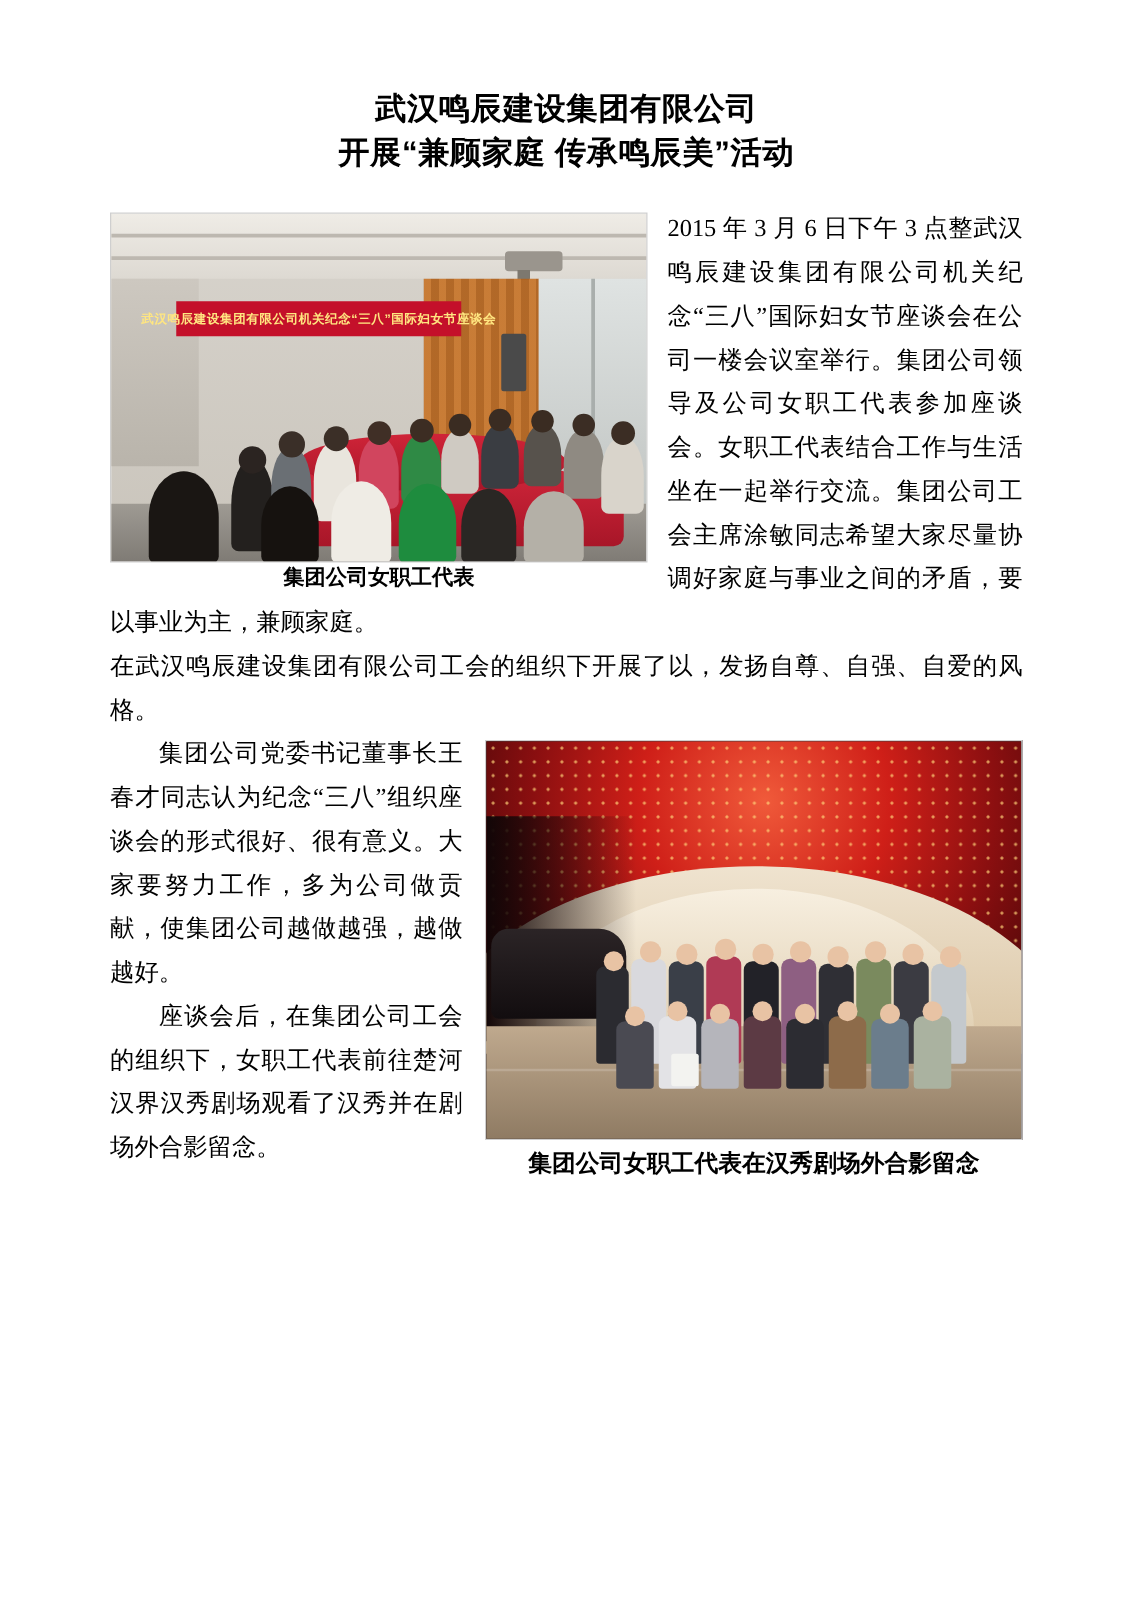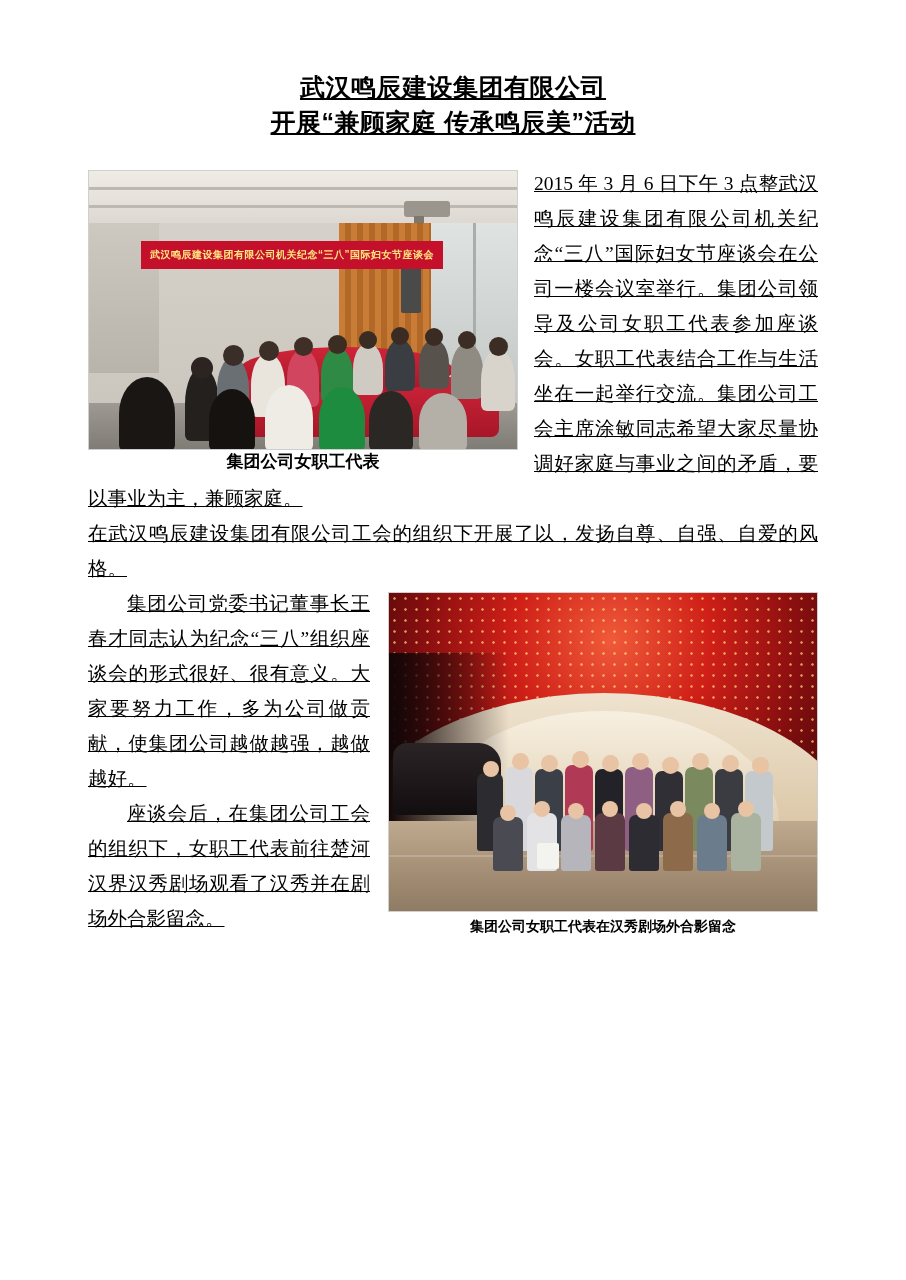--- a/index.html
+++ b/index.html
@@ -15,21 +15,20 @@
     position: relative;
     overflow: hidden;
   }
   .page {
     position: absolute;
     left: 0; top: 0;
     width: 906px;
     height: 1280px;
     box-sizing: border-box;
     padding: 70px 88px 60px 88px;
-    text-decoration: underline;
   }
   .title-block {
     text-align: center;
     margin-bottom: 26px;
   }
   .title-line {
     font-family: "Liberation Sans", sans-serif;
     font-weight: bold;
     font-size: 25px;
     line-height: 35px;
@@ -102,21 +101,21 @@
   }
   .m-window {
     position:absolute; left:342px; top:52px; width:88px; height:180px;
     background: linear-gradient(#dfe3e2,#c2c6c4);
   }
   .m-window:before{
     content:""; position:absolute; left:42px; top:0; width:3px; height:100%;
     background:#a9aeac;
   }
   .m-banner {
-    position:absolute; left:52px; top:70px; width:302px; height:28px;
+    position:absolute; left:52px; top:70px; width:228px; height:28px;
     background:#c4102a; color:#ffe680;
     font-family:"Liberation Sans", sans-serif;
     font-size:10px; font-weight:bold;
     display:flex; align-items:center; justify-content:center;
     letter-spacing:.5px; white-space:nowrap;
   }
   .m-slogan {
     position:absolute; left:62px; top:104px; width:232px; height:26px;
     color:#c4102a; font-family:"Liberation Sans", sans-serif;
     font-size:16px; font-weight:bold; letter-spacing:4px;
@@ -189,21 +188,21 @@
   .h-ground:after{
     content:""; position:absolute; left:0; top:34px; width:100%; height:2px;
     background: rgba(255,255,255,.18);
   }
   .h-crowd { position:absolute; left:0; top:150px; width:100%; height:140px; }
   .pr { position:absolute; border-radius:7px 7px 3px 3px; }
   .prh { position:absolute; border-radius:50%; background:#e8c3a4; }
 
   .cap2 {
     font-family:"Liberation Sans", sans-serif;
-    font-weight:bold; font-size:14px; text-align:center; margin-top:6px;
+    font-weight:bold; font-size:19px; text-align:center; margin-top:6px;
   }
   .clearfix::after { content:""; display:block; clear:both; }
 </style>
 </head>
 <body>
 
 <div class="page">
 
   <div class="title-block">
     <div class="title-line">武汉鸣辰建设集团有限公司</div>

